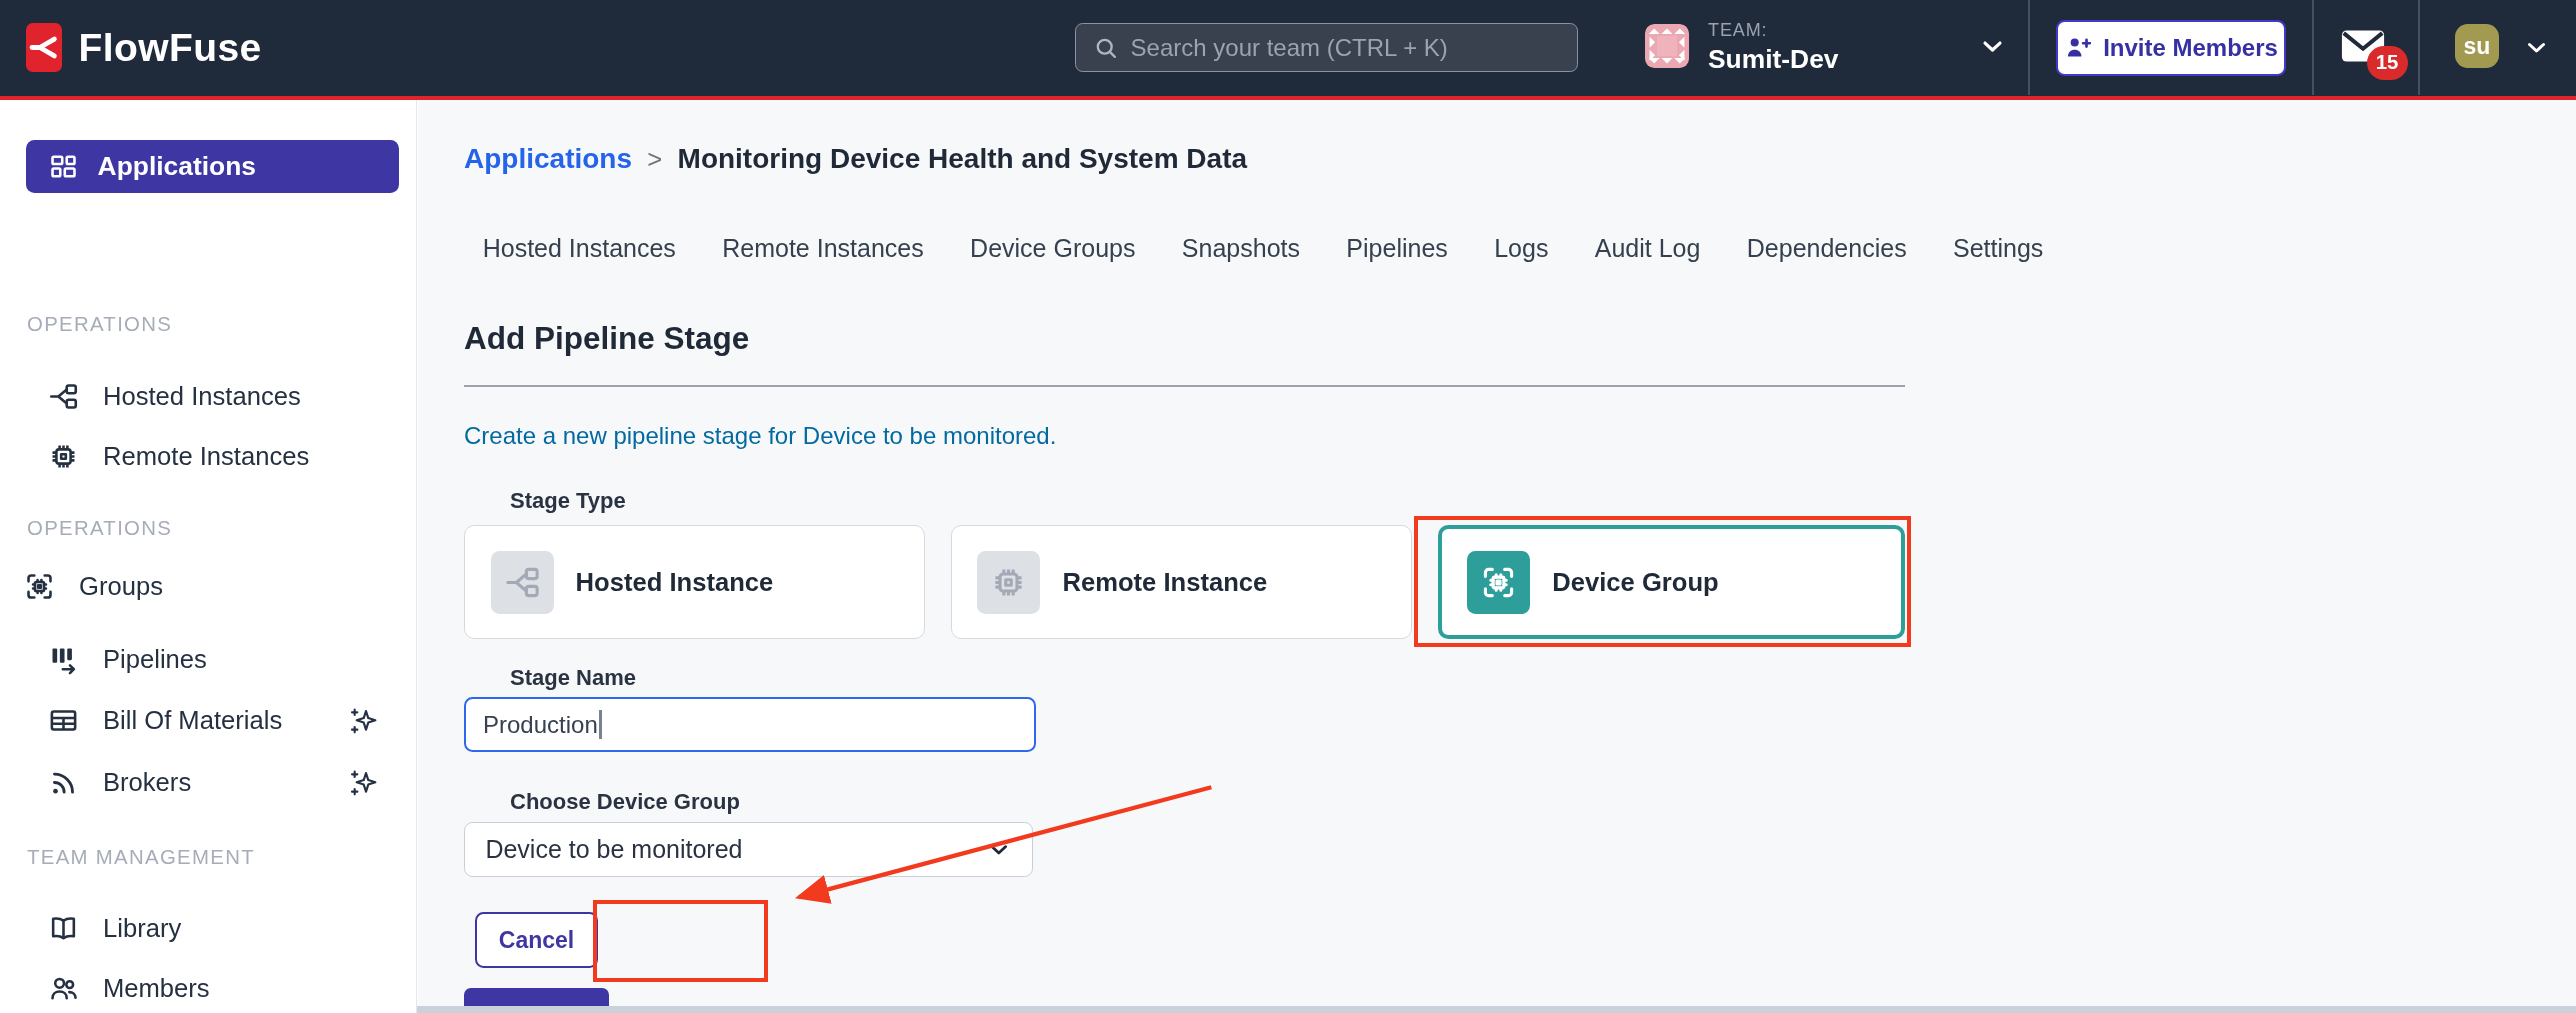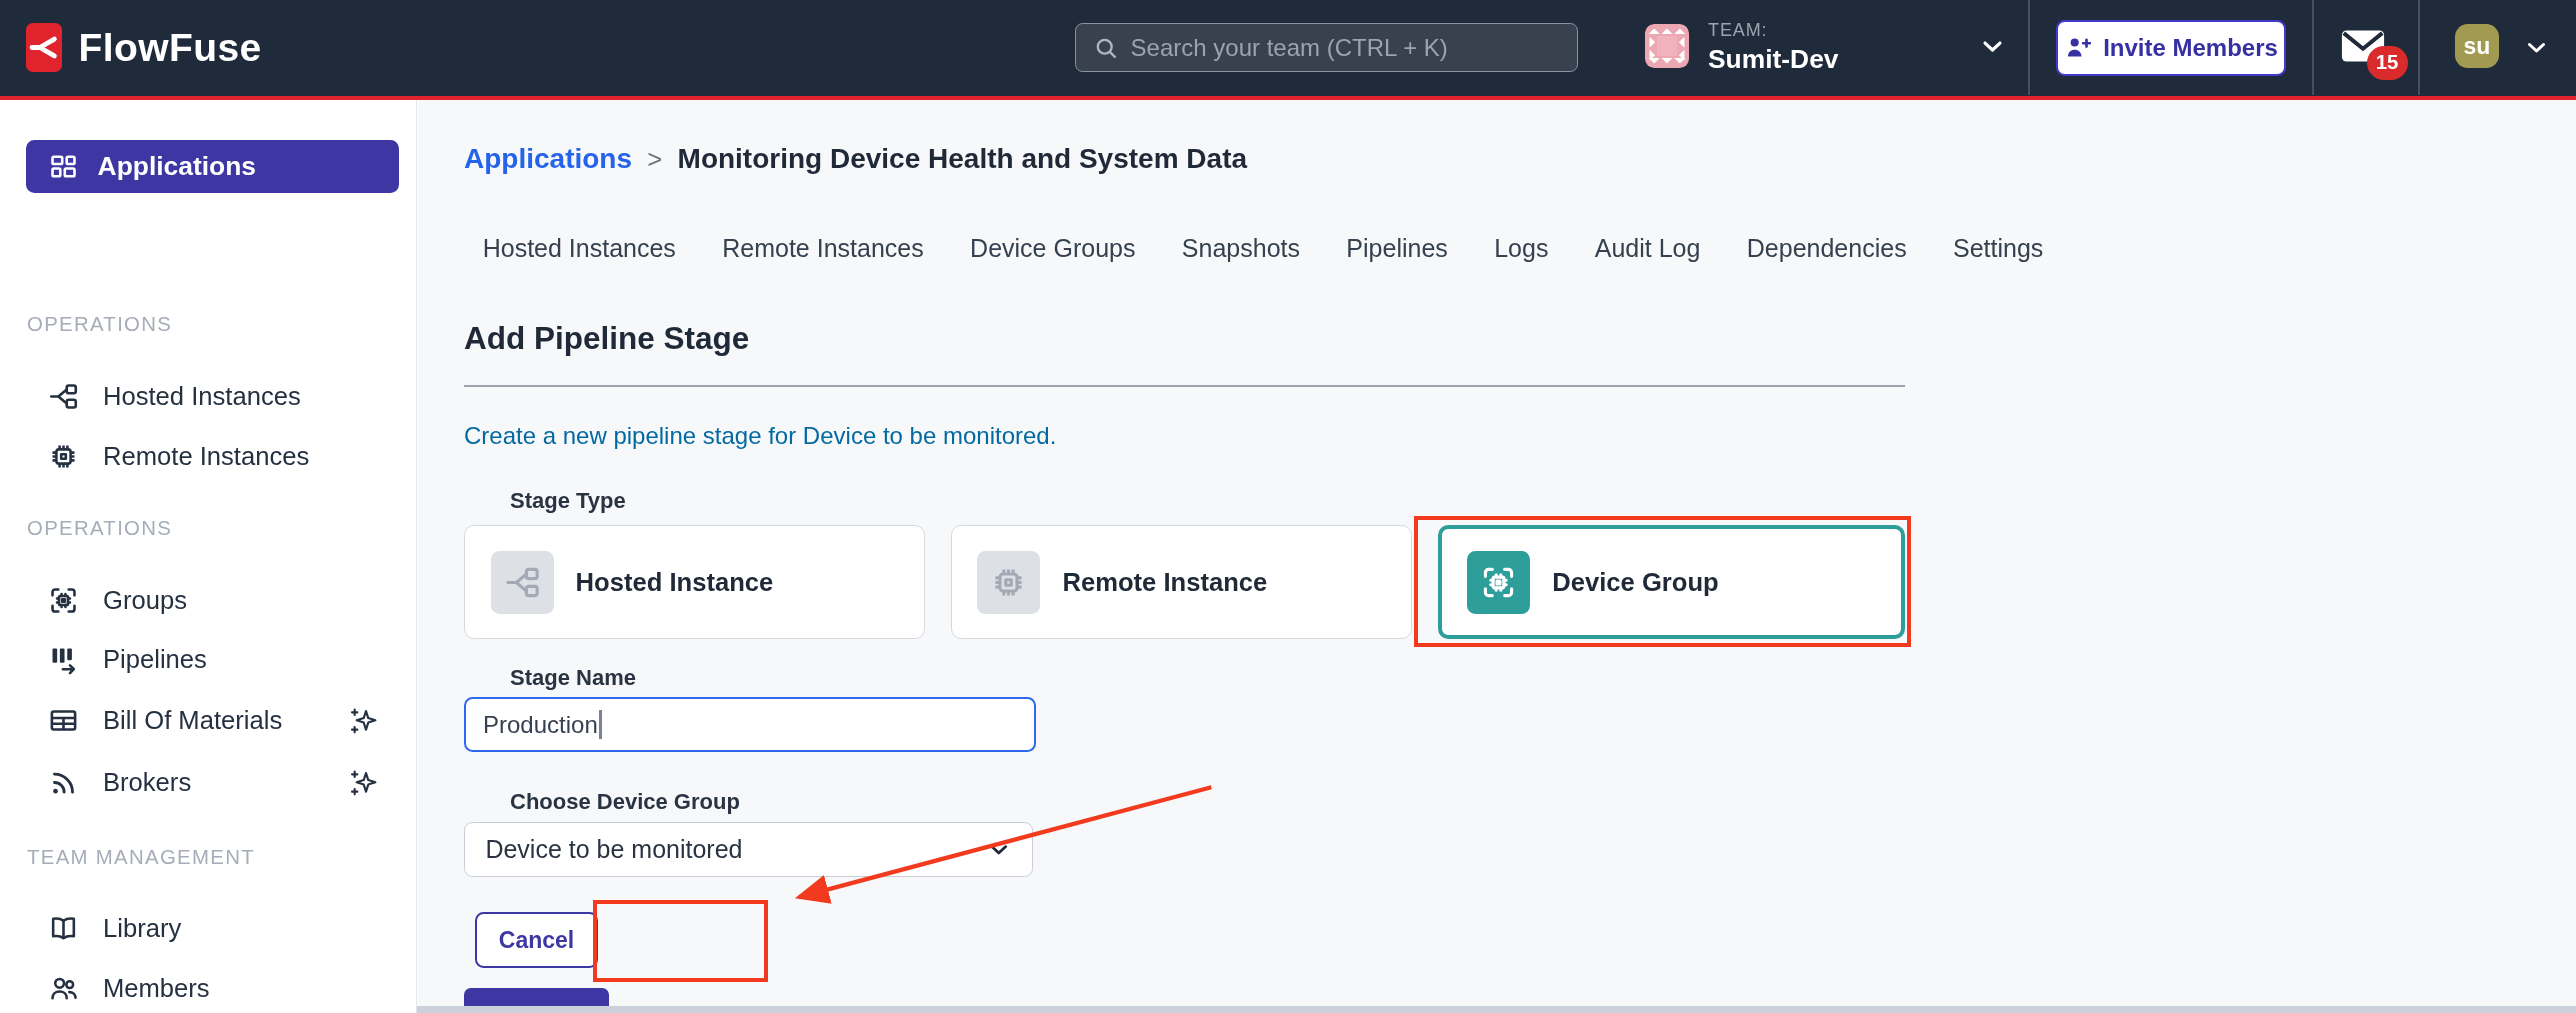--- a/index.html
+++ b/index.html
@@ -263,21 +263,21 @@
       <svg class="mi" viewBox="0 0 24 24" fill="none" stroke="#253041" stroke-width="2" stroke-linejoin="round">
         <rect x="6.5" y="6.5" width="11" height="11" rx="2"></rect>
         <rect x="10.2" y="10.2" width="3.6" height="3.6"></rect>
         <path d="M9 6.5V3.5 M12 6.5V3.5 M15 6.5V3.5 M9 20.5v-3 M12 20.5v-3 M15 20.5v-3 M6.5 9h-3 M6.5 12h-3 M6.5 15h-3 M20.5 9h-3 M20.5 12h-3 M20.5 15h-3"></path>
       </svg>
       <span>Remote Instances</span>
     </div>
 
     <div class="side-section" style="top:417px;">OPERATIONS</div>
 
-    <div class="side-item" style="top:474px;">
+    <div class="side-item" style="top:460px;padding-left:24px;">
       <svg class="mi" viewBox="0 0 24 24" fill="none" stroke="#253041" stroke-width="2" stroke-linejoin="round" stroke-linecap="round">
         <path d="M8 3.5H5.5a2 2 0 0 0-2 2V8 M16 3.5h2.5a2 2 0 0 1 2 2V8 M8 20.5H5.5a2 2 0 0 1-2-2V16 M16 20.5h2.5a2 2 0 0 0 2-2V16"></path>
         <rect x="8.5" y="8.5" width="7" height="7" rx="1"></rect>
         <rect x="11" y="11" width="2" height="2" fill="#253041"></rect>
         <path d="M10.5 8.5V7 M13.5 8.5V7 M10.5 17v-1.5 M13.5 17v-1.5 M8.5 10.5H7 M8.5 13.5H7 M17 10.5h-1.5 M17 13.5h-1.5"></path>
       </svg>
       <span>Groups</span>
     </div>
 
     <div class="side-item" style="top:533px;">

